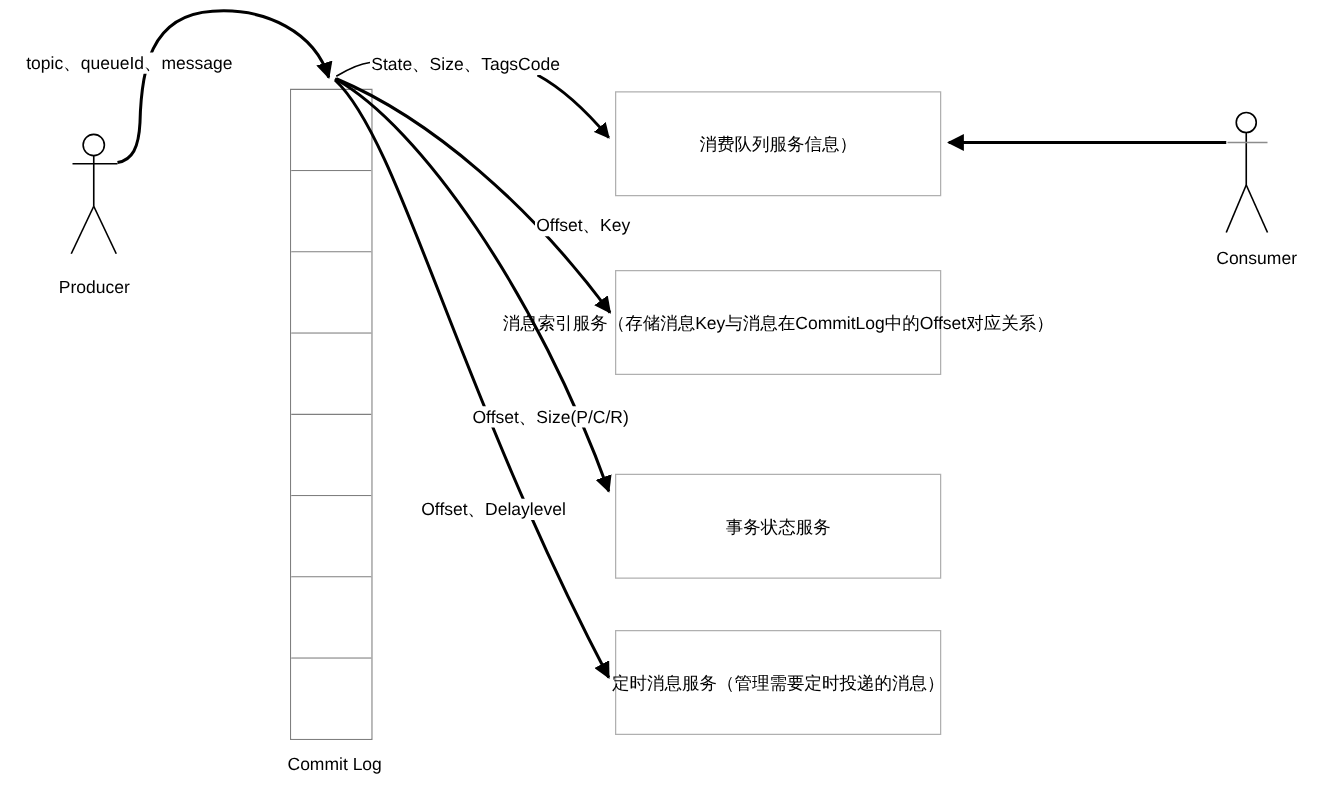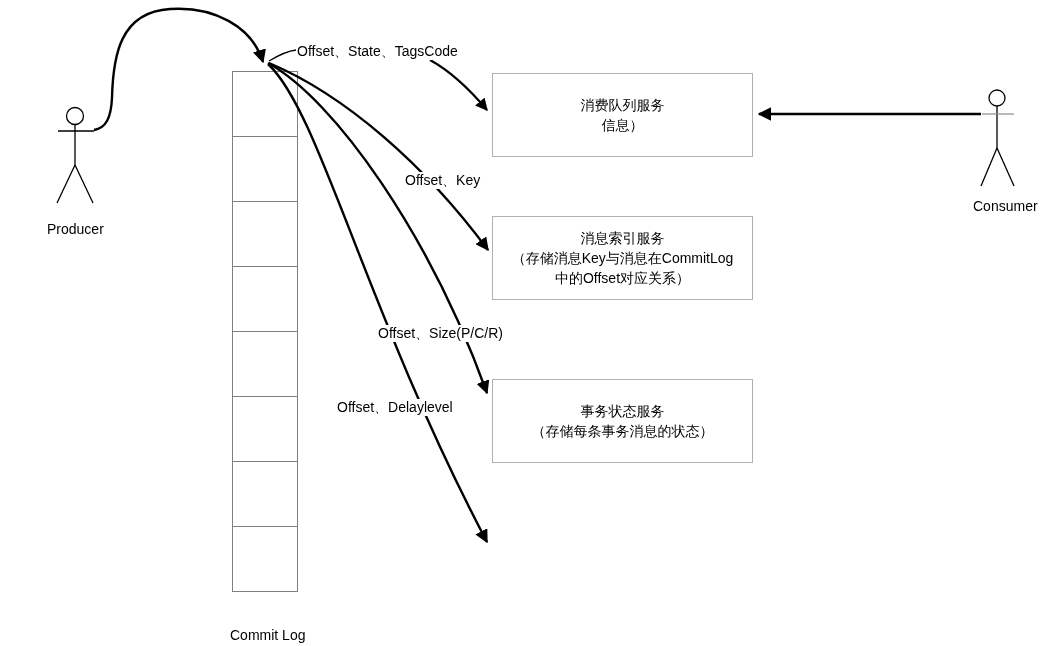--- a/index.html
+++ b/index.html
@@ -12,21 +12,21 @@
   .commitlog{
     position:absolute;left:232px;top:71px;width:64px;
     border:1px solid #7f7f7f;background:#fff;z-index:0;
   }
   .commitlog .cell{height:64px;border-bottom:1px solid #7f7f7f;background:#fff;}
   .commitlog .cell:last-child{border-bottom:none;}
   
   .svc{
     position:absolute;left:492px;width:259px;height:82px;
     border:1px solid #b0b0b0;background:#fff;z-index:0;
-    display:flex;flex-direction:column;justify-content:center;align-items:center;
+    display:flex;flex-direction:row;justify-content:center;align-items:center;
     font-size:14px;line-height:20px;text-align:center;
   }
   .svc .ln{white-space:nowrap;}
   #svc-0{top:73px;}
   #svc-1{top:216px;}
   #svc-2{top:360px;margin-top:19px;}
   #svc-3{top:504px;}
   
   .lbl{
     position:absolute;z-index:2;background:#ffffff;font-size:14px;
@@ -94,25 +94,29 @@
     <div class="ln">消费队列服务</div>
     <div class="ln">信息）</div>
   </div>
   <div class="svc" id="svc-1">
     <div class="ln">消息索引服务</div>
     <div class="ln">（存储消息Key与消息在CommitLog</div>
     <div class="ln">中的Offset对应关系）</div>
   </div>
   <div class="svc" id="svc-2">
     <div class="ln">事务状态服务</div>
-    <div class="ln">（存储每条事务消息的状态）</div>
+  </div>
+  <div class="svc" id="svc-3">
+    <div class="ln">定时消息服务</div>
+    <div class="ln">（管理需要定时投递的消息）</div>
   </div>
 
-  <div class="lbl" style="left:296px;top:43px;">Offset、State、TagsCode</div>
-  <div class="lbl" style="left:404px;top:172px;">Offset、Key</div>
+  <div class="lbl" style="left:20px;top:42px;">topic、queueId、message</div>
+  <div class="lbl" style="left:296px;top:43px;">State、Size、TagsCode</div>
+  <div class="lbl" style="left:428px;top:172px;">Offset、Key</div>
   <div class="lbl" style="left:377px;top:325px;">Offset、Size(P/C/R)</div>
   <div class="lbl" style="left:336px;top:399px;">Offset、Delaylevel</div>
 
   <div class="name-lbl" style="left:47px;top:221px;">Producer</div>
   <div class="name-lbl" style="left:963px;top:198px;margin-left:10px;">Consumer</div>
-  <div class="name-lbl" style="left:230px;top:627px;">Commit Log</div>
+  <div class="name-lbl" style="left:230px;top:603px;">Commit Log</div>
 
 </div>
 
 </body></html>

